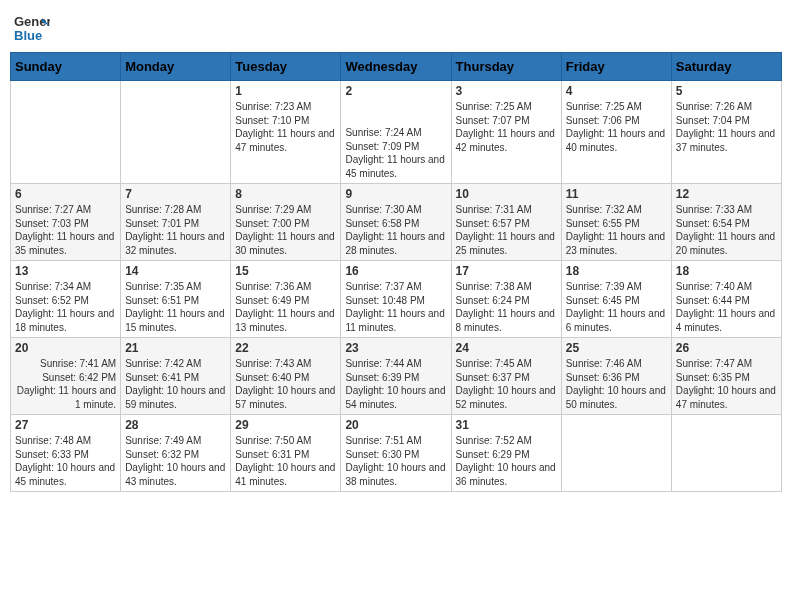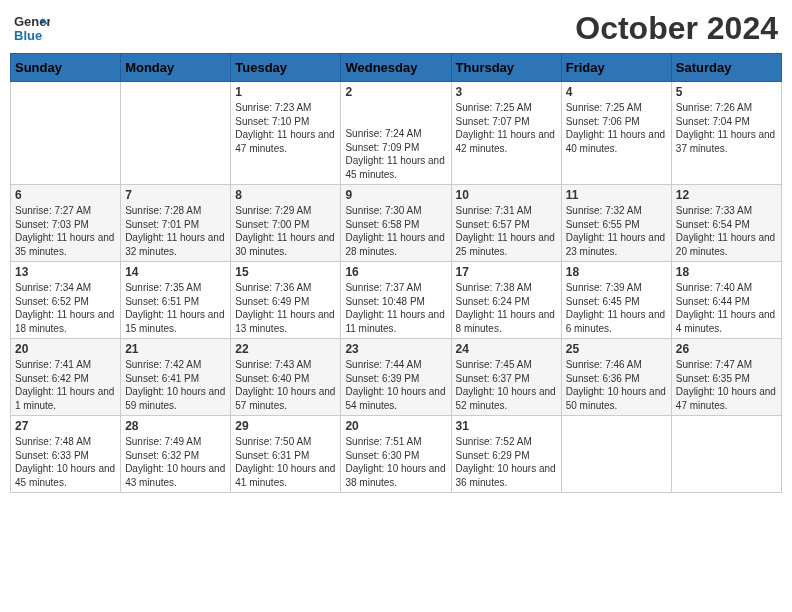--- a/index.html
+++ b/index.html
@@ -85,21 +85,20 @@
 
 <div class="header">
   <div class="logo">
     <svg class="logo-icon" viewBox="0 0 36 36">
       <text x="0" y="16" font-size="13" font-weight="bold" fill="#333">General</text>
       <text x="0" y="30" font-size="13" font-weight="bold" fill="#1a6faf">Blue</text>
       <polygon points="28,8 36,16 28,12" fill="#1a6faf"></polygon>
     </svg>
   </div>
   <div class="title-section">
-    <div class="month-title">October 2024</div>
   </div>
 </div>
 
 <table class="calendar">
   <thead>
     <tr>
     <th>Sunday</th>
         <th>Monday</th>
         <th>Tuesday</th>
         <th>Wednesday</th>
@@ -227,21 +226,21 @@
         <td>
           <span class="day-number">18</span>
           <div class="day-info" style="white-space: pre-line;">Sunrise: 7:40 AM
 Sunset: 6:44 PM
 Daylight: 11 hours and 4 minutes.</div>
         </td>
       </tr>
       <tr>
         <td>
           <span class="day-number">20</span>
-          <div class="day-info" style="white-space: pre-line;">Sunrise: 7:41 AM
+          <div class="day-info" style="white-space: pre-line; text-align: right;">Sunrise: 7:41 AM
 Sunset: 6:42 PM
 Daylight: 11 hours and 1 minute.</div>
         </td>
         <td>
           <span class="day-number">21</span>
           <div class="day-info" style="white-space: pre-line;">Sunrise: 7:42 AM
 Sunset: 6:41 PM
 Daylight: 10 hours and 59 minutes.</div>
         </td>
         <td>

